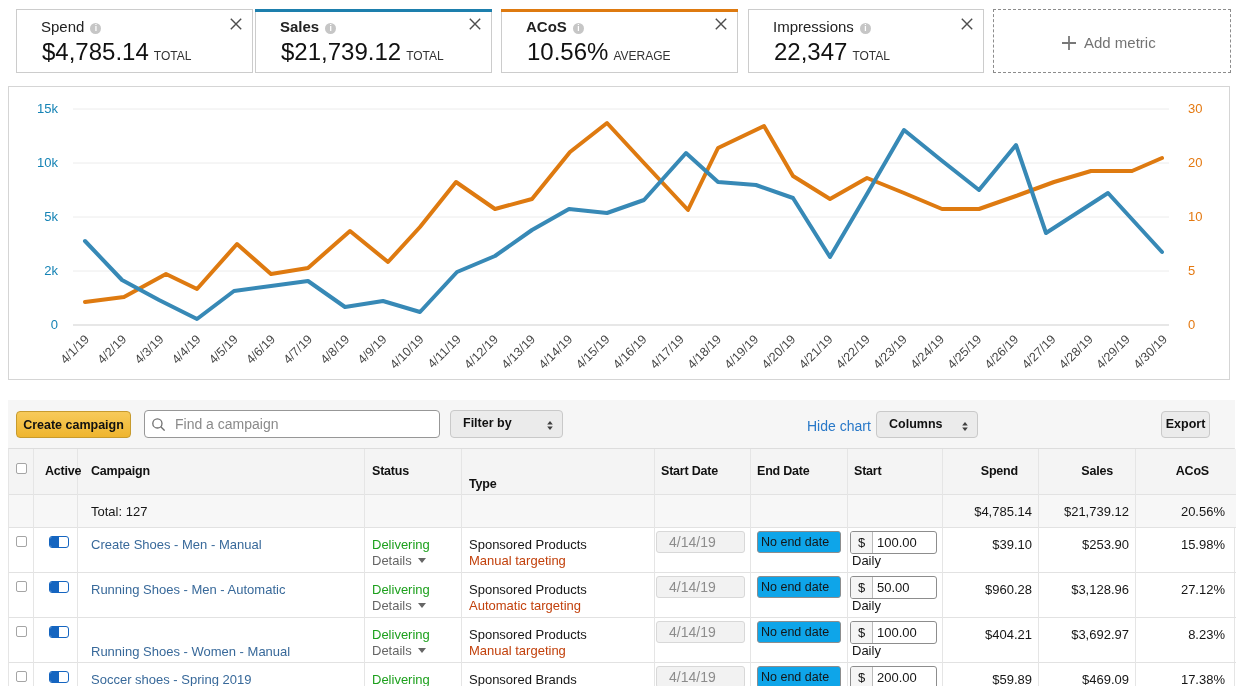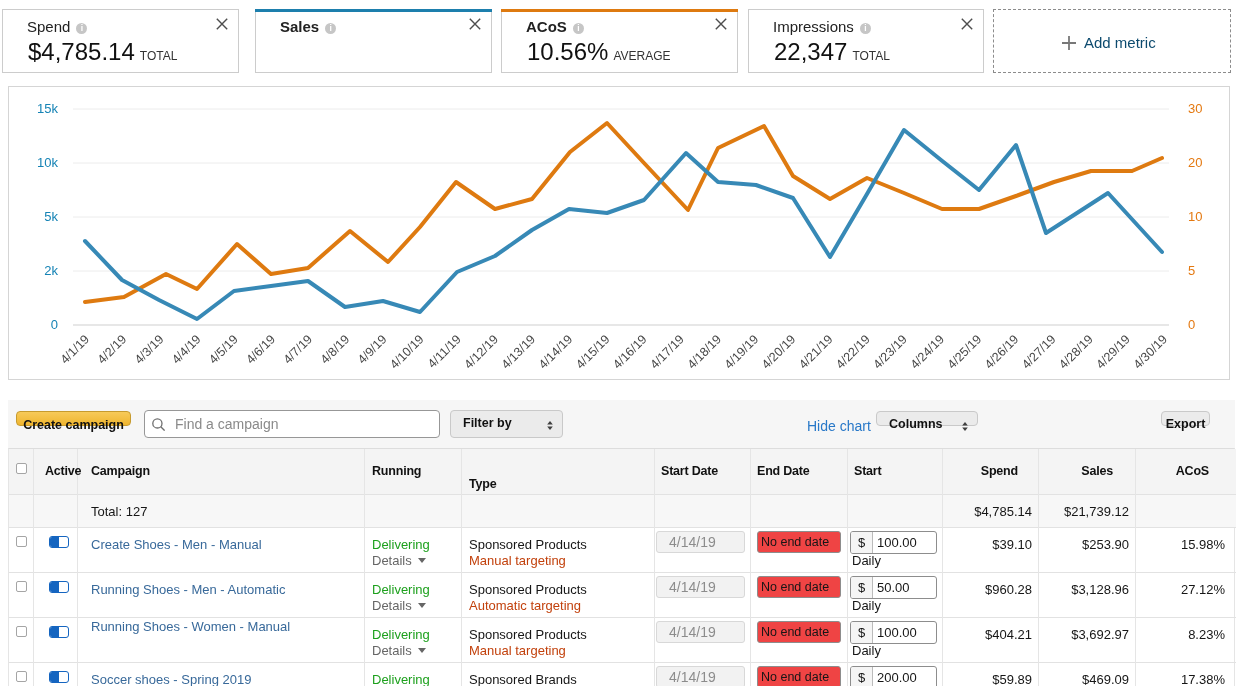--- a/index.html
+++ b/index.html
@@ -7,26 +7,26 @@
 
 .card { position:absolute; top:9px; height:64px; background:#fff; border:1px solid #ccc; }
 .card .accent { position:absolute; top:-1px; left:-1px; right:-1px; height:3px; }
 .card .label { position:absolute; left:24px; top:8px; font-size:15px; color:#222; }
 .card .value { position:absolute; left:25px; top:28px; font-size:24px; color:#111; white-space:nowrap; }
 .card .unit { font-size:12px; color:#333; margin-left:5px; }
 .card .close { position:absolute; top:8px; right:10px; width:12px; height:12px; }
 .info { display:inline-block; width:11px; height:11px; border-radius:50%; background:#c6c6c6; color:#fff; font-size:8.5px; font-weight:bold; text-align:center; line-height:11px; vertical-align:1px; margin-left:6px; font-style:normal;}
 .addmetric { position:absolute; top:9px; left:993px; width:238px; height:64px; border:1px dashed #8c8c8c; background:#fff; }
 .addmetric .plus { position:absolute; left:67px; top:25px; }
-.addmetric .txt { position:absolute; left:90px; top:24px; font-size:15px; color:#0c4a6e; }
+.addmetric .txt { position:absolute; left:90px; top:24px; font-size:15px; color:#737373; }
 
 #chartbox { position:absolute; left:8px; top:86px; width:1222px; height:294px; border:1px solid #d5d5d5; background:#fff; }
 
 #toolbar { position:absolute; left:8px; top:400px; width:1227px; height:48px; background:#f6f6f6; }
-.btn { position:absolute; height:15px; border-radius:4px; font-size:13px; }
+.btn { position:absolute; height:27px; border-radius:4px; font-size:13px; }
 #btn-create { left:8px; top:11px; width:115px; background:linear-gradient(#f7ca5a,#efb52f); border:1px solid #c79b2e; font-weight:bold; font-size:12.5px; color:#111; text-align:center; line-height:26px; }
 #searchbox { position:absolute; left:136px; top:10px; width:296px; height:28px; border:1px solid #979797; border-radius:4px; background:#fff; color:#8a8a8a; font-size:14px; line-height:27px; padding-left:30px; }
 .graybtn { background:#ebebeb; border:1px solid #c9c9c9; color:#111; font-weight:bold; font-size:12.5px; line-height:25px; text-align:center; }
 #btn-filter { left:442px; top:10px; width:113px; height:28px; text-align:left; padding-left:12px; }
 #hidechart { position:absolute; left:799px; top:18px; font-size:14px; color:#2878c8; }
 #btn-columns { left:868px; top:11px; width:102px; text-align:left; padding-left:12px; }
 #btn-date { left:979px; top:11px; width:163px; font-weight:bold; }
 #btn-export { left:1153px; top:11px; width:49px; }
 
 #table { position:absolute; left:8px; top:448px; width:1227px; height:238px; background:#fff; border-top:1px solid #ddd; border-left:1px solid #e5e5e5; border-right:1px solid #e5e5e5; }
@@ -38,38 +38,39 @@
 .cell { position:absolute; font-size:13px; color:#161616; }
 .rnum { position:absolute; font-size:13px; color:#161616; text-align:right; }
 .link { color:#38699a; }
 .deliv { color:#1da01d; }
 .gray { color:#c2410c; }
 .dgray { color:#666; }
 .checkbox { position:absolute; left:7px; width:11px; height:11px; border:1px solid #a5a5a5; border-radius:2px; background:#fff; }
 .toggle { position:absolute; left:40px; width:20px; height:12px; border:1px solid #1565c0; border-radius:3px; background:#fff; }
 .toggle .on { position:absolute; left:0; top:0; width:9px; height:10px; background:#1565c0; border-radius:2px 0 0 2px;}
 .dinput { position:absolute; height:22px; background:#f2f2f2; border:1px solid #d8d8d8; border-radius:3px; color:#8c8c8c; font-size:14px; line-height:21px; }
-.winput { position:absolute; height:22px; background:#ef4444; border:1px solid #8d8d8d; border-radius:3px; color:#161616; font-size:12.5px; line-height:20px; white-space:nowrap; }
+.winput { position:absolute; height:22px; background:#0ea5e9; border:1px solid #8d8d8d; border-radius:3px; color:#161616; font-size:12.5px; line-height:20px; white-space:nowrap; }
 .bgroup { position:absolute; height:23px; border:1px solid #8d8d8d; border-radius:3px; background:#fff; font-size:13px; white-space:nowrap; display:flex; }
 .bgroup .dollar { width:22px; background:#f5f5f5; border-right:1px solid #bbb; border-radius:2px 0 0 2px; text-align:center; line-height:21px; color:#161616;}
 .bgroup .amt { padding-left:4px; line-height:21px; color:#161616;}
 </style>
 </head>
 <body>
 
-<div class="card" style="left:2px; width:237px;">
+<div class="card" style="left:16px; width:237px;">
   <span class="label">Spend<span class="info">i</span></span>
   <span class="value">$4,785.14<span class="unit">TOTAL</span></span>
   <svg class="close" viewBox="0 0 12 12">
       <path d="M0.8 0.8 L11.2 11.2 M11.2 0.8 L0.8 11.2" stroke="#4d4d4d" stroke-width="1.4" fill="none"></path>
     </svg>
 </div>
 <div class="card" style="left:255px; width:237px;">
   <div class="accent" style="background:#1d7fad;"></div>
   <span class="label" style="font-weight:bold;">Sales<span class="info">i</span></span>
+  <span class="value">$21,739.12<span class="unit">TOTAL</span></span>
   <svg class="close" viewBox="0 0 12 12">
       <path d="M0.8 0.8 L11.2 11.2 M11.2 0.8 L0.8 11.2" stroke="#4d4d4d" stroke-width="1.4" fill="none"></path>
     </svg>
 </div>
 <div class="card" style="left:501px; width:237px;">
   <div class="accent" style="background:#de7a10;"></div>
   <span class="label" style="font-weight:bold;">ACoS<span class="info">i</span></span>
   <span class="value">10.56%<span class="unit">AVERAGE</span></span>
   <svg class="close" viewBox="0 0 12 12">
       <path d="M0.8 0.8 L11.2 11.2 M11.2 0.8 L0.8 11.2" stroke="#4d4d4d" stroke-width="1.4" fill="none"></path>
@@ -181,33 +182,34 @@
   <div class="vline" style="left:452px;"></div>
   <div class="vline" style="left:645px;"></div>
   <div class="vline" style="left:741px;"></div>
   <div class="vline" style="left:838px;"></div>
   <div class="vline" style="left:933px;"></div>
   <div class="vline" style="left:1029px;"></div>
   <div class="vline" style="left:1126px;"></div>
 
   <div class="hcell" style="left:36px;">Active</div>
   <div class="hcell" style="left:82px;">Campaign</div>
-  <div class="hcell" style="left:363px;">Running</div>
+  <div class="hcell" style="left:363px;">Status</div>
   <div class="hcell" style="left:460px;margin-top:13px;">Type</div>
   <div class="hcell" style="left:652px;">Start Date</div>
   <div class="hcell" style="left:748px;">End Date</div>
   <div class="hcell" style="left:845px;">Start</div>
   <div class="hcell" style="width:1009px; text-align:right;">Spend</div>
   <div class="hcell" style="width:1104px; text-align:right;">Sales</div>
   <div class="hcell" style="width:1200px; text-align:right;">ACoS</div>
   <div class="checkbox" style="top:14px;"></div>
 
   <div class="cell" style="left:82px; top:55px;">Total: 127</div>
   <div class="rnum" style="top:55px; width:1023px;">$4,785.14</div>
   <div class="rnum" style="top:55px; width:1120px;">$21,739.12</div>
+  <div class="rnum" style="top:55px; width:1216px;">20.56%</div>
 
   <div id="rows">
       <div class="checkbox" style="top:87px;"></div>
       <div class="toggle" style="top:87px;">
         <span class="on"></span>
       </div>
       <div class="cell link" style="left:82px; top:88px;">Create Shoes - Men - Manual</div>
       <div class="cell deliv" style="left:363px; top:88px;">Delivering</div>
       <div class="cell dgray" style="left:363px; top:104px;">Details<span style="display:inline-block; width:0; height:0; border-left:4.5px solid transparent; border-right:4.5px solid transparent; border-top:5.5px solid #666; margin-left:6px; vertical-align:2px;"></span></div>
       <div class="cell" style="left:460px; top:88px;">Sponsored Products</div>
@@ -238,21 +240,21 @@
         <span class="amt">50.00</span>
       </div>
       <div class="cell" style="left:843px; top:149px;">Daily</div>
       <div class="rnum" style="top:133px; width:1023px;">$960.28</div>
       <div class="rnum" style="top:133px; width:1120px;">$3,128.96</div>
       <div class="rnum" style="top:133px; width:1216px;">27.12%</div>
       <div class="checkbox" style="top:177px;"></div>
       <div class="toggle" style="top:177px;">
         <span class="on"></span>
       </div>
-      <div class="cell link" style="left:82px; top:170px;">Running Shoes - Women - Manual</div>
+      <div class="cell link" style="left:82px; top:195px;">Running Shoes - Women - Manual</div>
       <div class="cell deliv" style="left:363px; top:178px;">Delivering</div>
       <div class="cell dgray" style="left:363px; top:194px;">Details<span style="display:inline-block; width:0; height:0; border-left:4.5px solid transparent; border-right:4.5px solid transparent; border-top:5.5px solid #666; margin-left:6px; vertical-align:2px;"></span></div>
       <div class="cell" style="left:460px; top:178px;">Sponsored Products</div>
       <div class="cell gray" style="left:460px; top:194px;">Manual targeting</div>
       <div class="dinput" style="left:647px; top:172px; width:89px; padding-left:12px;">4/14/19</div>
       <div class="winput" style="left:748px; top:172px; width:84px; padding-left:3px;">No end date</div>
       <div class="bgroup" style="left:841px; top:172px; width:87px;">
         <span class="dollar">$</span>
         <span class="amt">100.00</span>
       </div>

